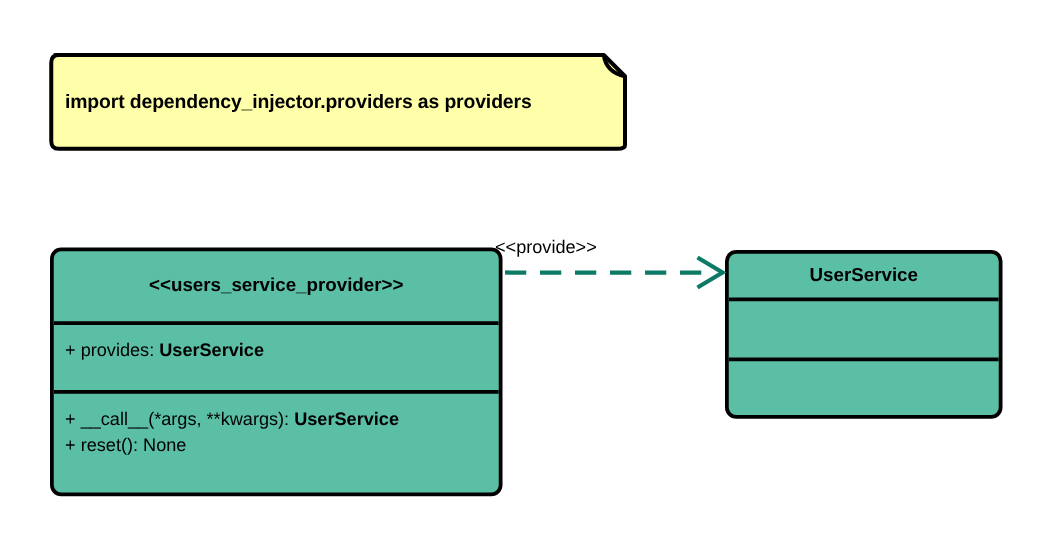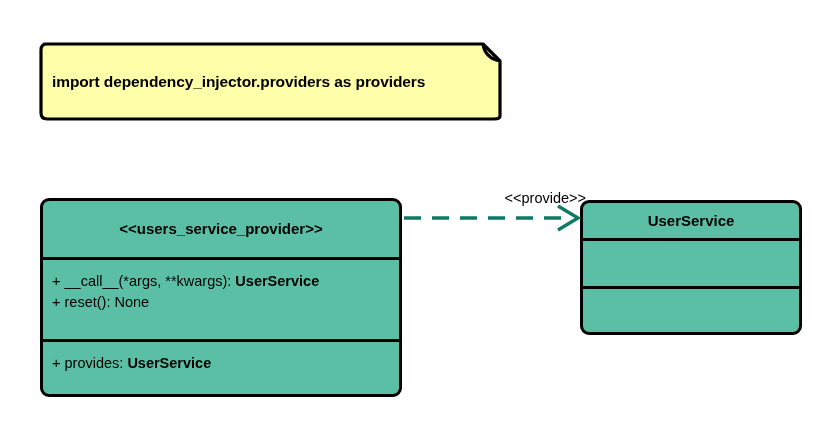--- a/index.html
+++ b/index.html
@@ -120,21 +120,21 @@
     top: 186px;
     width: 190px;
     height: 48px;
     overflow: visible;
   }
   .conn-label {
     position: absolute;
     left: 396px;
     top: 190px;
     width: 190px;
-    text-align: right;
+    text-align: left;
     font-size: 14.5px;
     color: #000000;
     white-space: nowrap;
   }
 </style>
 </head>
 <body>
 
 <div id="canvas">
 
@@ -143,29 +143,29 @@
       <path d="M 6 3 L 445 3 L 462 20 L 462 75 Q 462 78 456 78 L 9 78 Q 3 78 3 72 L 3 9 Q 3 3 9 3 Z" fill="#ffffaa" stroke="#000000" stroke-width="3.2" stroke-linejoin="round"></path>
       <path d="M 445 3 Q 447 17 462 20" fill="none" stroke="#000000" stroke-width="3.2" stroke-linejoin="round"></path>
     </svg>
     <div class="note-text">import dependency_injector.providers as providers</div>
   </div>
 
   <div class="uml-class" id="provider-class">
     <div class="compartment c1 comp-header">
       <div>&lt;&lt;users_service_provider&gt;&gt;</div>
     </div>
+    <div class="compartment c2 comp-body">
+      <div class="member"><span>+</span>
+        <span>provides: </span><b>UserService</b></div>
+    </div>
     <div class="compartment c3 comp-body">
       <div class="member"><span>+</span>
         <span>__call__(*args, **kwargs): </span><b>UserService</b></div>
       <div class="member"><span>+</span>
         <span>reset(): None</span><b></b></div>
-    </div>
-    <div class="compartment c2 comp-body">
-      <div class="member"><span>+</span>
-        <span>provides: </span><b>UserService</b></div>
     </div>
   </div>
 
   <div class="uml-class" id="userservice-class">
     <div class="compartment c1 comp-header">
       <div>UserService</div>
     </div>
     <div class="compartment c2 comp-body"></div>
     <div class="compartment c3 comp-body"></div>
   </div>

